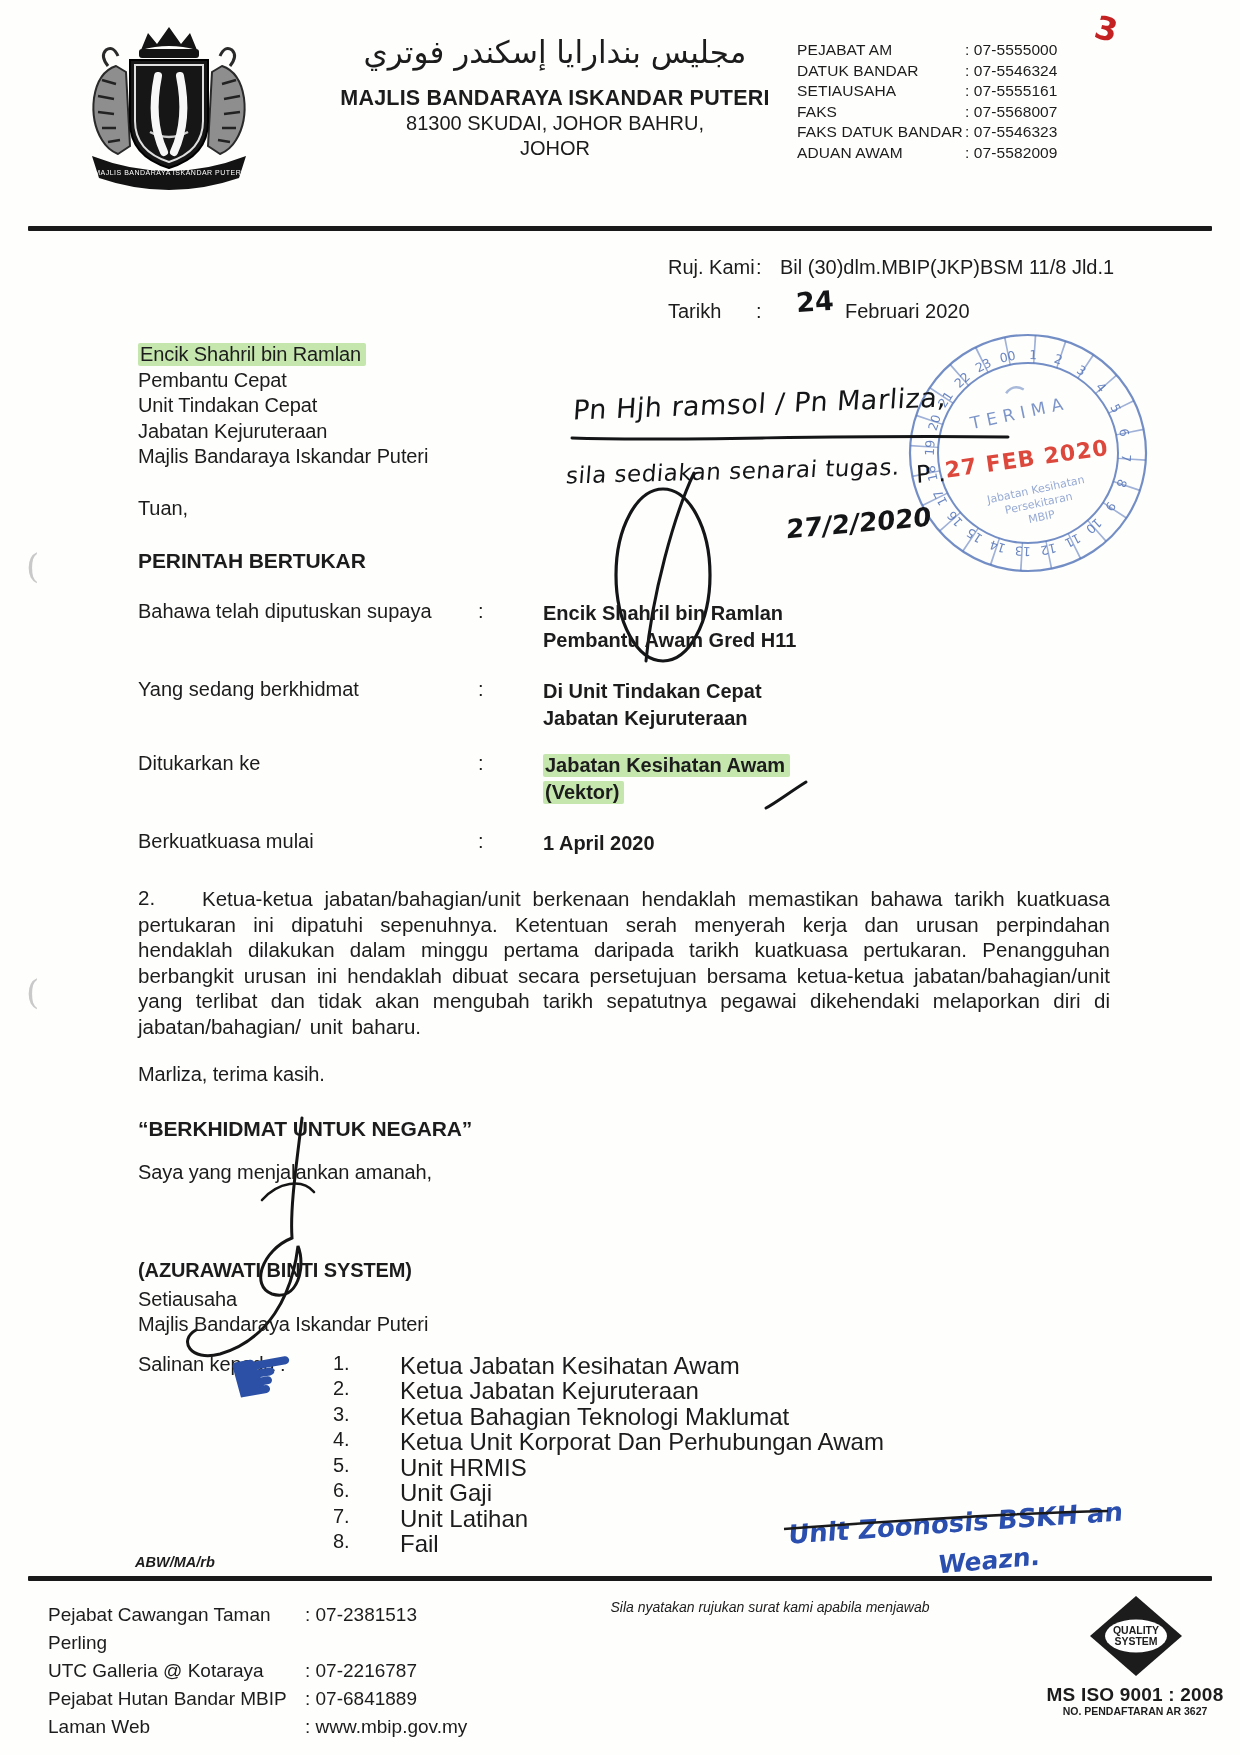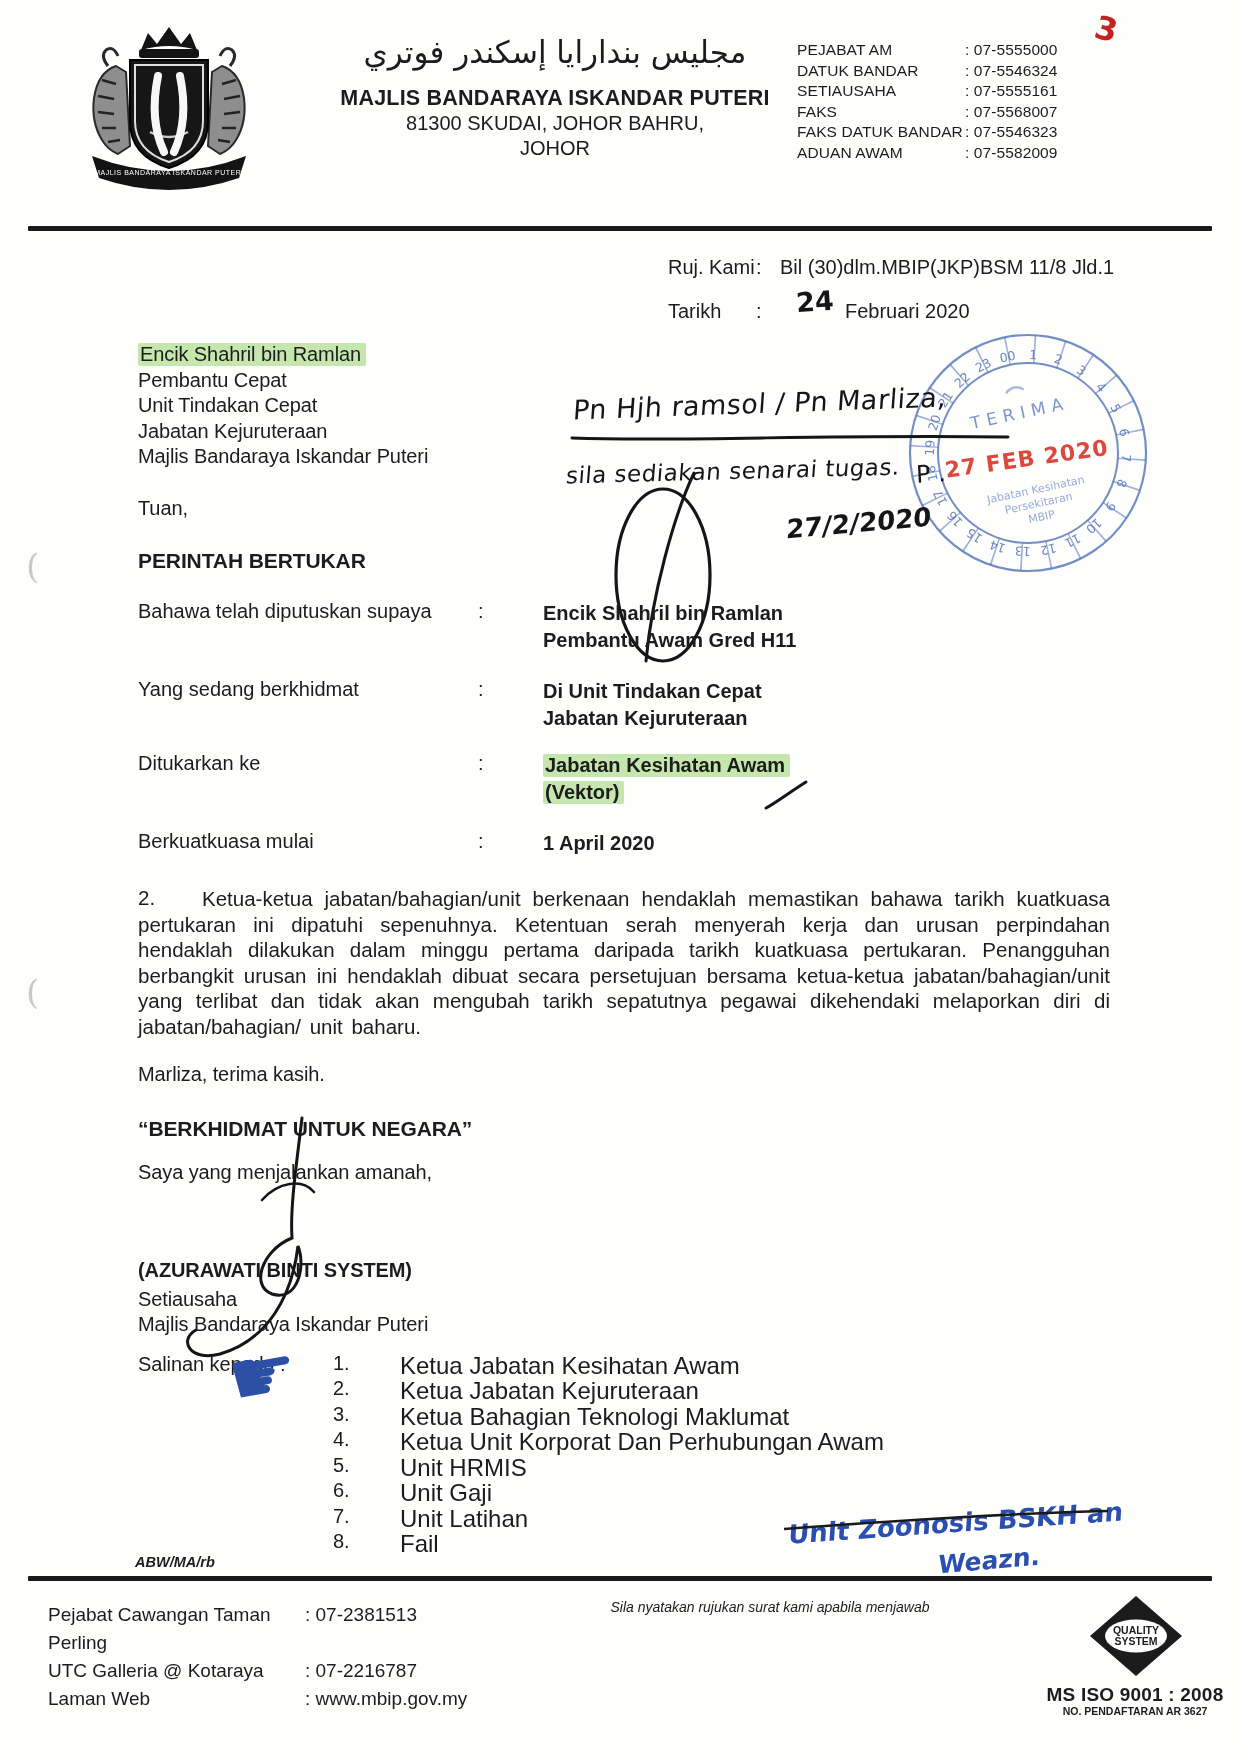--- a/index.html
+++ b/index.html
@@ -252,20 +252,24 @@
   <div class="abs" style="left:48px;top:1601px;width:520px;">
     <div class="foot-row">
       <span class="fl">Pejabat Cawangan Taman Perling</span>
       <span>: 07-2381513</span>
     </div>
     <div class="foot-row">
       <span class="fl">UTC Galleria @ Kotaraya</span>
       <span>: 07-2216787</span>
     </div>
     <div class="foot-row">
+      <span class="fl">Pejabat Hutan Bandar MBIP</span>
+      <span>: 07-6841889</span>
+    </div>
+    <div class="foot-row">
       <span class="fl">Laman Web</span>
       <span>: www.mbip.gov.my</span>
     </div>
   </div>
 
   <div class="abs" style="left:560px;top:1599px;width:420px;text-align:center;font-size:14px;font-style:italic;font-weight:500;">Sila nyatakan rujukan surat kami apabila menjawab</div>
 
   <svg class="abs" style="left:1088px;top:1594px;" width="96" height="84" viewBox="0 0 96 84">
     <polygon points="48,2 94,42 48,82 2,42" fill="#1c1c1c"></polygon>
     <ellipse cx="48" cy="42" rx="31" ry="16.5" fill="#ffffff"></ellipse>

